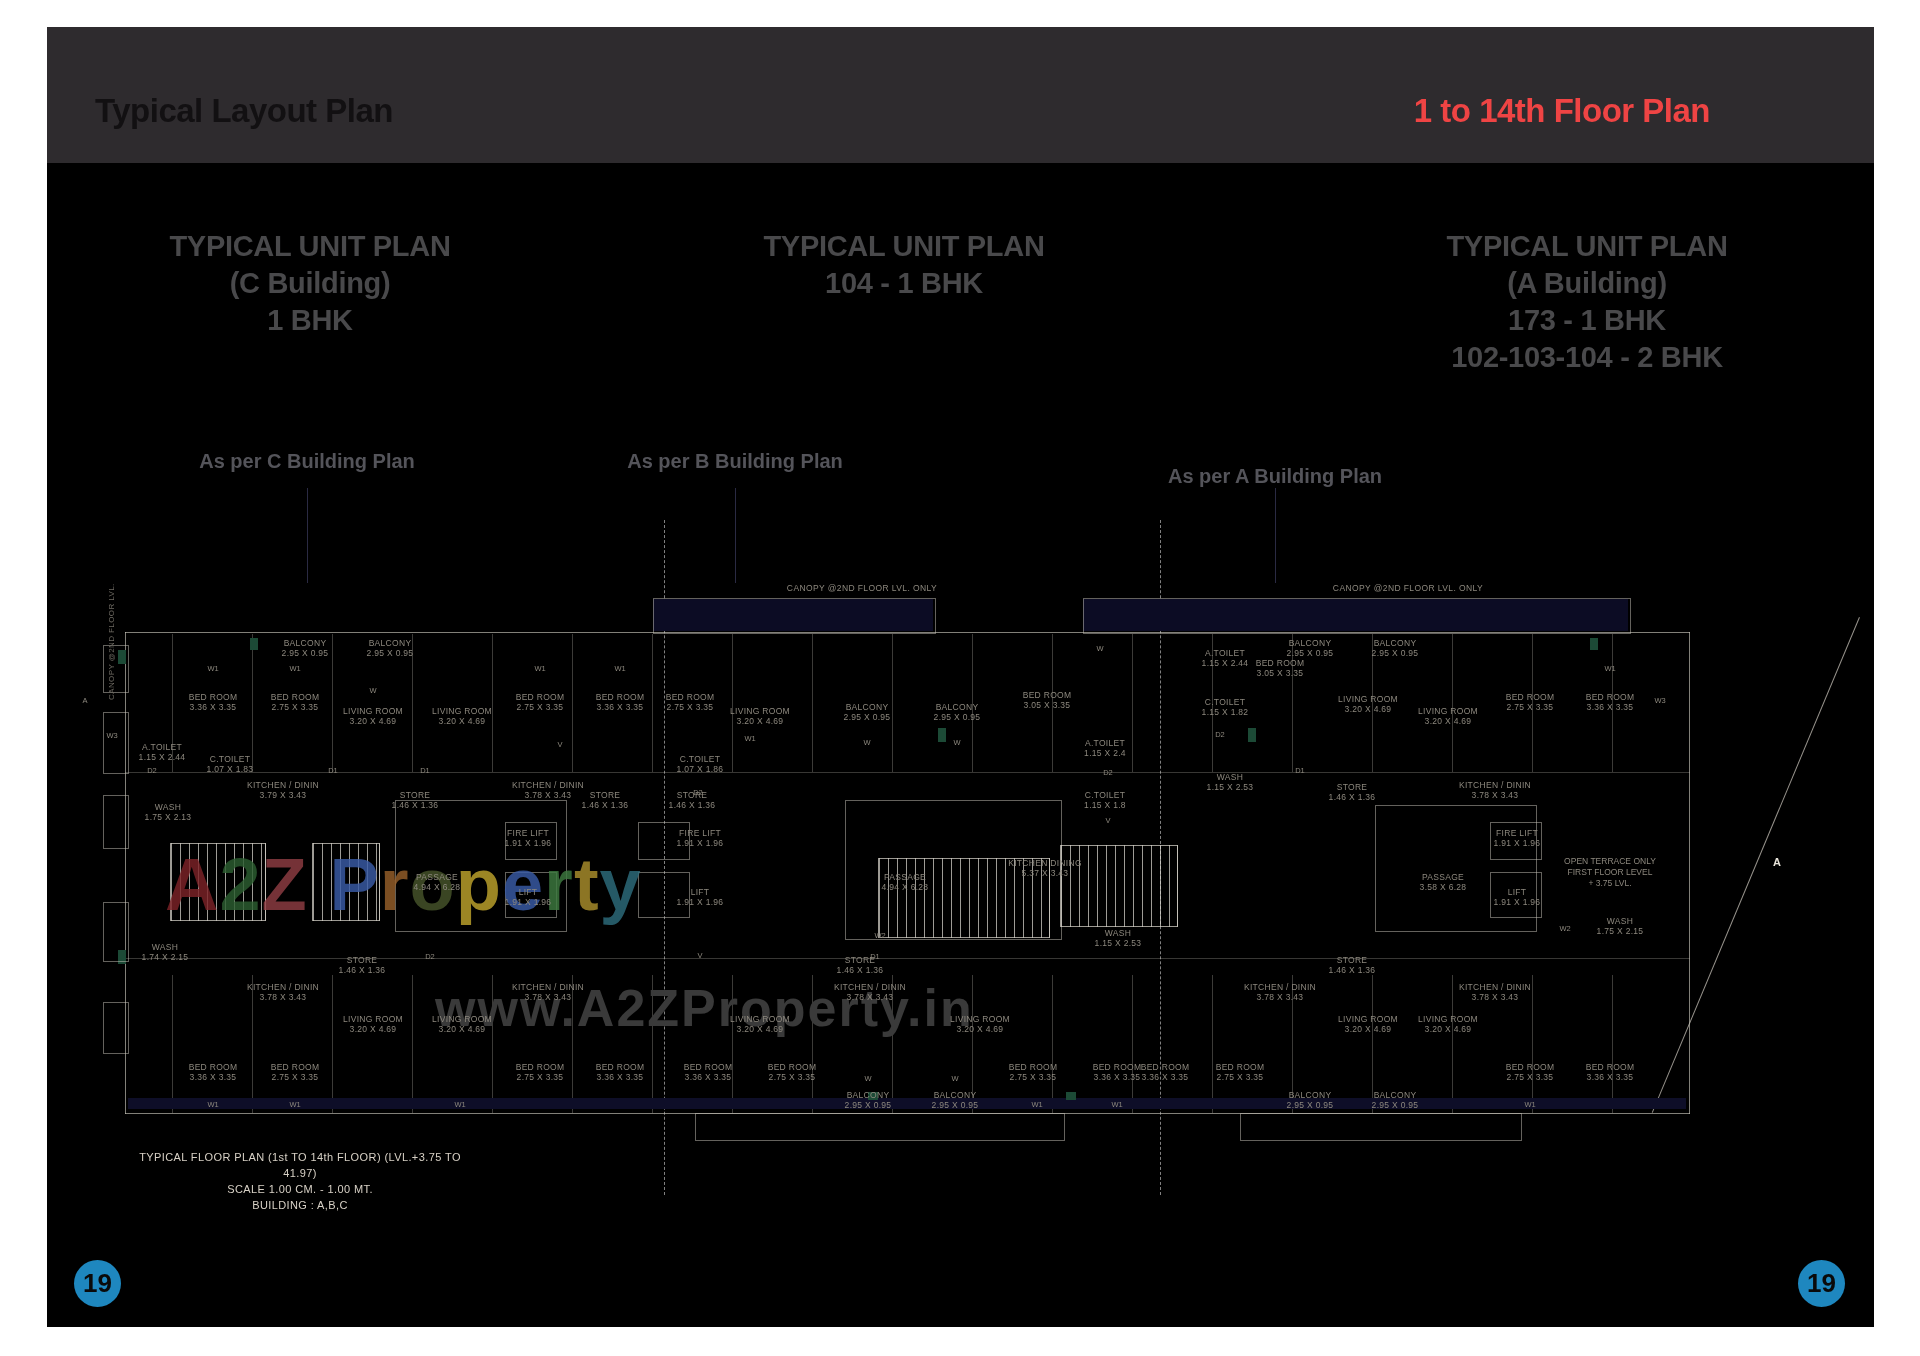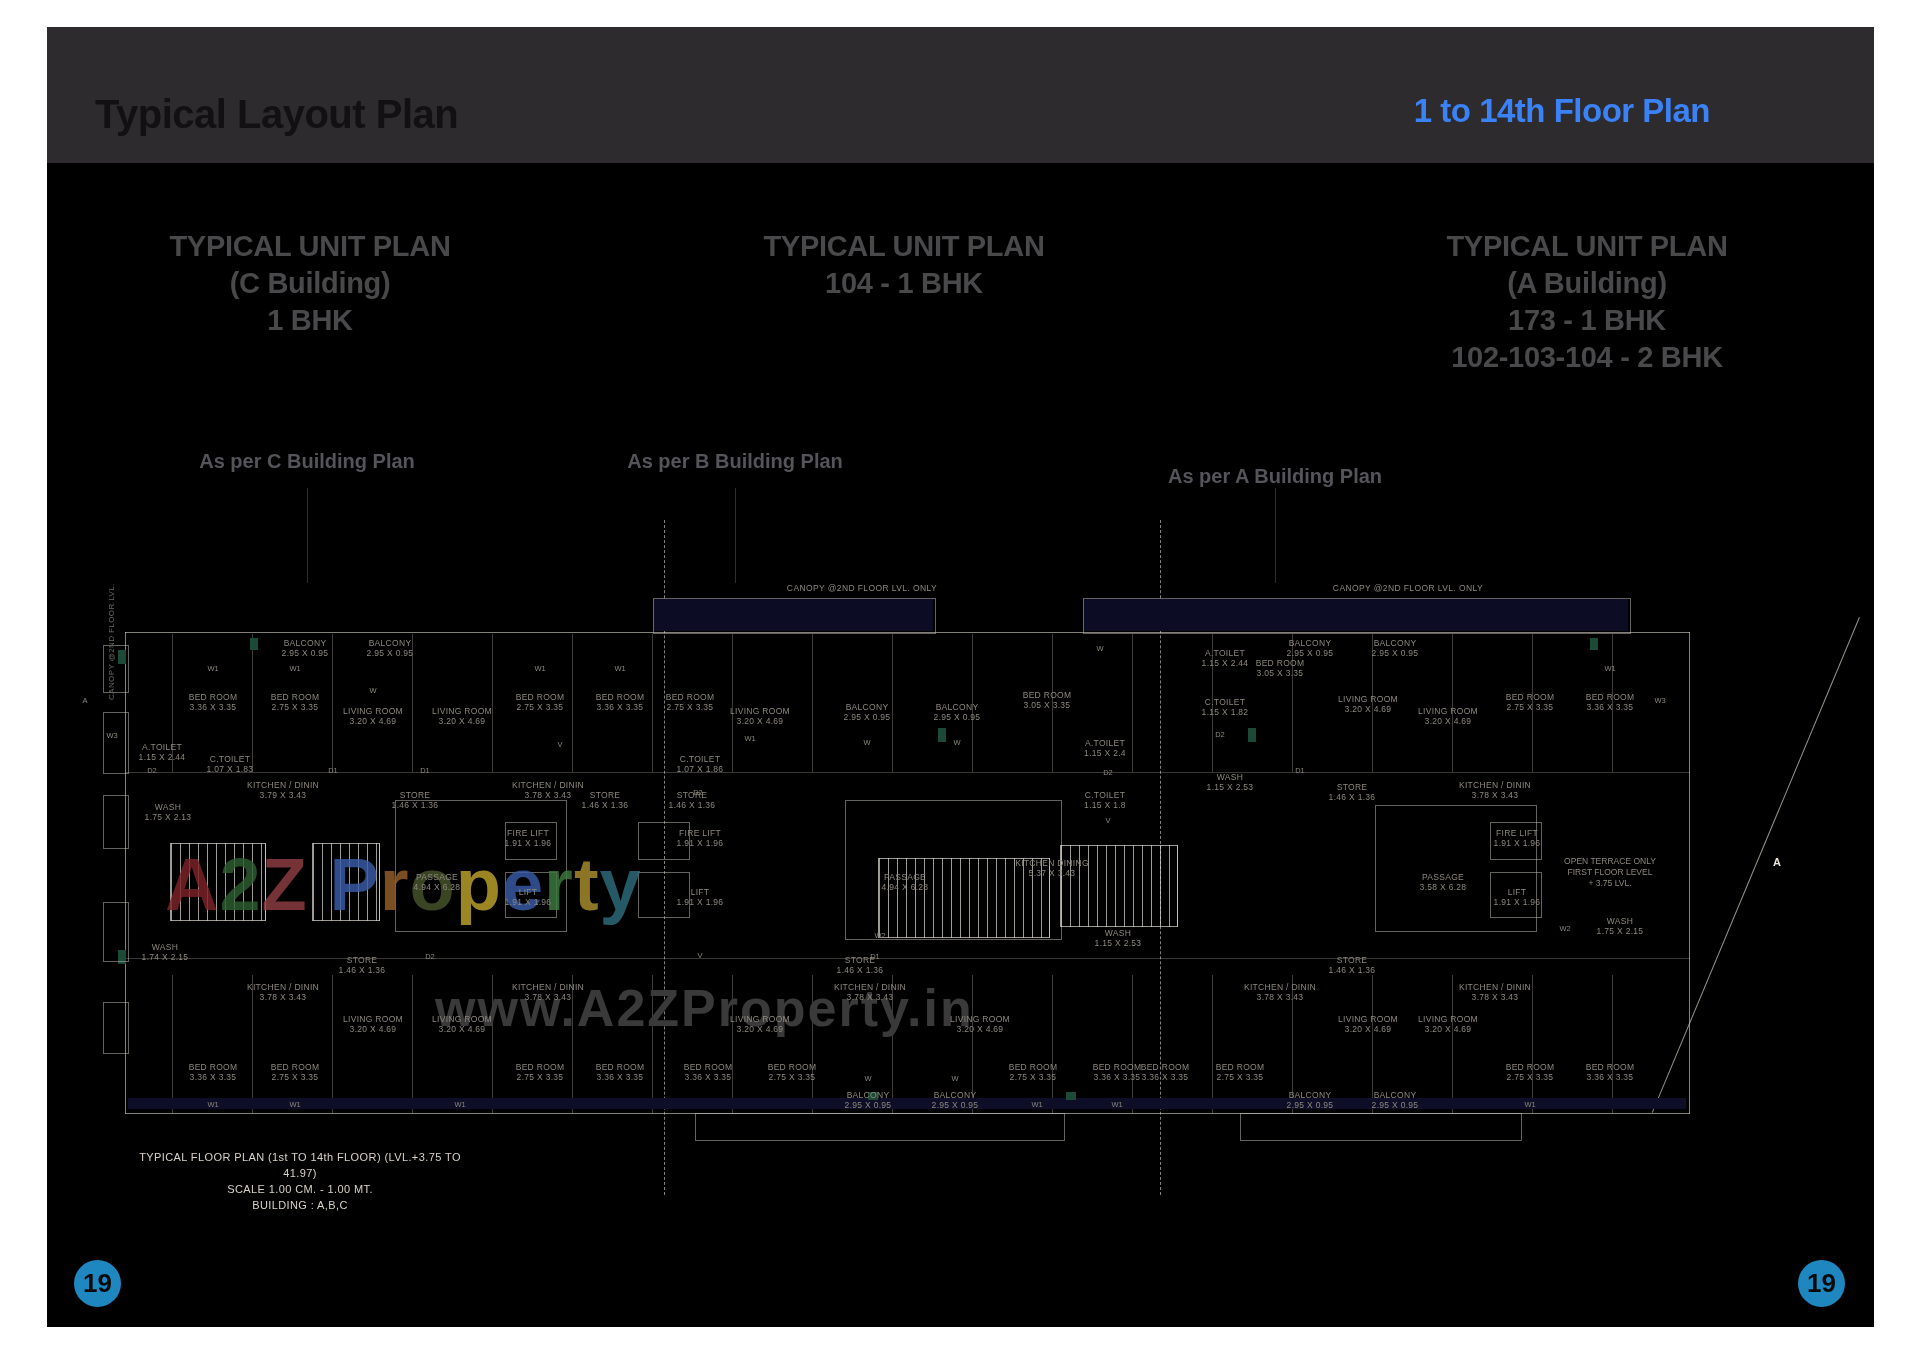--- a/index.html
+++ b/index.html
@@ -1,21 +1,21 @@
 <!DOCTYPE html>
 <html><head>
 <meta charset="utf-8">
 <style>
   html,body{margin:0;padding:0;}
   body{width:1920px;height:1356px;background:#ffffff;position:relative;overflow:hidden;
        font-family:"Liberation Sans",sans-serif;}
   .sheet-bg{position:absolute;left:47px;top:27px;width:1827px;height:1300px;background:#000;}
   .topbar{position:absolute;left:47px;top:27px;width:1827px;height:136px;background:#2e2b2e;}
-  .title-left{position:absolute;left:95px;top:92px;font-size:40px;font-weight:bold;color:#121012;letter-spacing:-0.5px;}
-  .title-right{position:absolute;right:210px;top:92px;font-size:33px;font-weight:bold;color:#3b82f6;letter-spacing:-0.5px;}
+  .title-left{position:absolute;left:95px;top:92px;font-size:33px;font-weight:bold;color:#121012;letter-spacing:-0.5px;}
+  .title-right{position:absolute;right:210px;top:92px;font-size:33px;font-weight:bold;color:#ef4444;letter-spacing:-0.5px;}
   .colhead{position:absolute;top:228px;width:500px;text-align:center;font-size:29px;line-height:37px;
            font-weight:bold;color:#49494b;letter-spacing:-0.3px;}
   .asper{position:absolute;top:450px;width:400px;text-align:center;font-size:20px;font-weight:bold;color:#54545a;}
   .stub{position:absolute;width:1px;background:rgba(110,110,175,0.38);}
   .plan{position:absolute;left:0;top:0;width:1920px;height:1356px;}
   .wall{position:absolute;background:#c8c4ba;}
   .obox{position:absolute;border:1px solid rgba(200,196,186,0.5);}
   .fillrect{position:absolute;}
   .stairs{position:absolute;border:1px solid rgba(210,206,196,0.75);
           background:repeating-linear-gradient(90deg, rgba(225,222,214,0.7) 0 1px, transparent 1px 9px);}
@@ -308,21 +308,21 @@
         <div>1.07 X 1.86</div>
       </div>
       <div class="room" style="left: 692px; top: 800px;">
         <div>STORE</div>
         <div>1.46 X 1.36</div>
       </div>
       <div class="room" style="left: 1105px; top: 800px;">
         <div>C.TOILET</div>
         <div>1.15 X 1.8</div>
       </div>
-      <div class="room" style="left: 1045px; top: 868px; margin-left: 7px;">
+      <div class="room" style="left: 1045px; top: 868px;">
         <div>KITCHEN DINING</div>
         <div>5.37 X 3.43</div>
       </div>
       <div class="room" style="left: 700px; top: 838px;">
         <div>FIRE LIFT</div>
         <div>1.91 X 1.96</div>
       </div>
       <div class="room" style="left: 905px; top: 882px;">
         <div>PASSAGE</div>
         <div>4.94 X 6.28</div>

